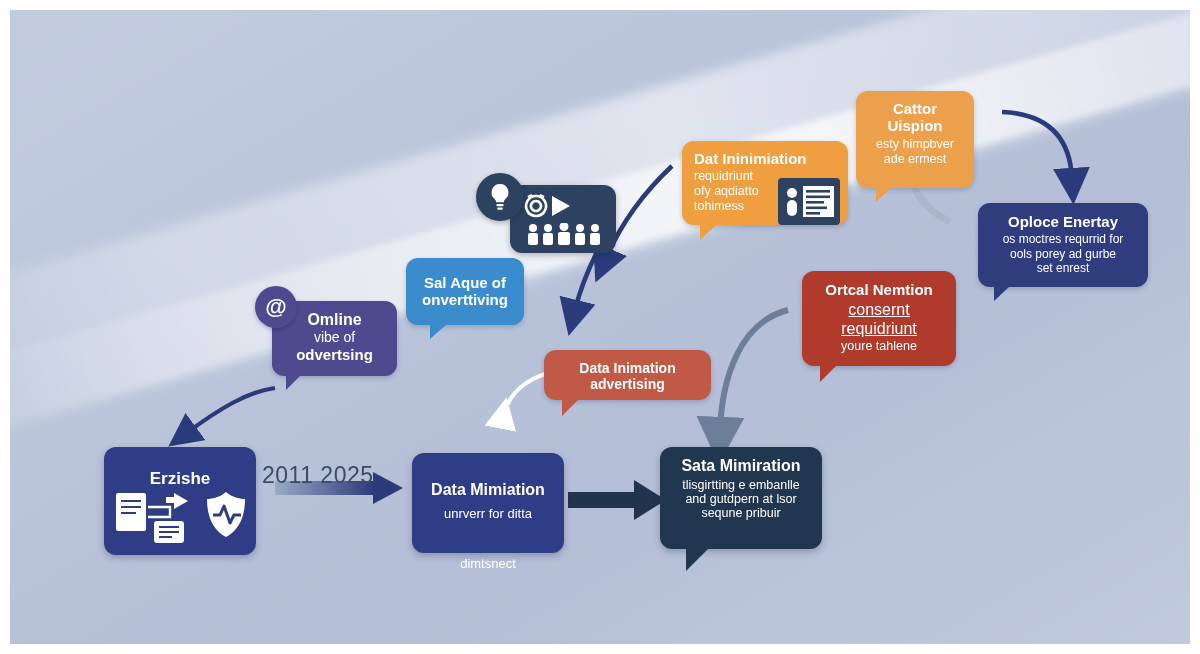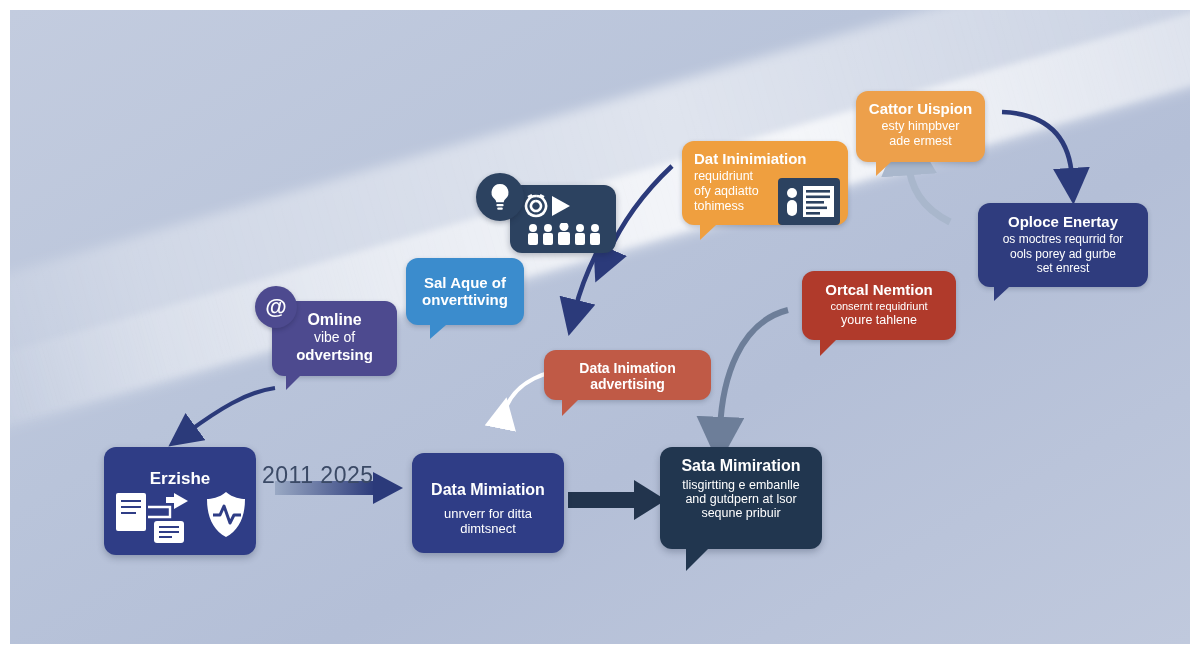--- a/index.html
+++ b/index.html
@@ -208,38 +208,38 @@
       <g fill="#2c4260">
         <rect x="28" y="12" width="24" height="2.6"></rect>
         <rect x="28" y="17.5" width="24" height="2.6"></rect>
         <rect x="28" y="23" width="18" height="2.6"></rect>
         <rect x="28" y="28.5" width="21" height="2.6"></rect>
         <rect x="28" y="34" width="14" height="2.6"></rect>
       </g>
     </svg>
   </div>
 
-  <div class="bubble" style="left:846px;top:81px;width:129px;background:#eda04b;font-size:13px;padding:9px 8px 13px 8px;">
+  <div class="bubble" style="left:846px;top:81px;width:118px;background:#eda04b;font-size:13px;padding:9px 8px 21px 8px;">
     <span class="ttl" style="font-size:15px;">Cattor Uispion</span>
     <span class="sub" style="font-size:12.5px;margin-top:2px;">esty himpbver</span>
     <span class="sub" style="font-size:12.5px;">ade ermest</span>
     <div class="tail" style="left:20px;bottom:-14px;border-width:14px 15px 0 0;border-color:#eda04b transparent transparent transparent;"></div>
   </div>
 
   <div class="bubble" style="left:968px;top:193px;width:170px;background:#2f3c7e;font-size:12.5px;padding:10px 10px 12px 10px;">
     <span class="ttl" style="font-size:15px;">Oploce Enertay</span>
     <span class="sub" style="font-size:12px;margin-top:2px;">os moctres requrrid for</span>
     <span class="sub" style="font-size:12px;">ools porey ad gurbe</span>
     <span class="sub" style="font-size:12px;">set enrest</span>
     <div class="tail" style="left:16px;bottom:-14px;border-width:14px 15px 0 0;border-color:#2f3c7e transparent transparent transparent;"></div>
   </div>
 
   <div class="bubble" style="left:792px;top:261px;width:154px;background:#b03a2b;font-size:12.5px;padding:10px 8px 12px 8px;">
     <span class="ttl" style="font-size:15px;">Ortcal Nemtion</span>
-    <span class="sub" style="font-size:11px;margin-top:2px;">consernt requidriunt</span>
+    <span class="sub" style="font-size:16px;margin-top:2px;text-decoration:underline;">consernt requidriunt</span>
     <span class="sub" style="font-size:12.5px;">youre tahlene</span>
     <div class="tail" style="left:18px;bottom:-16px;border-width:16px 16px 0 0;border-color:#b03a2b transparent transparent transparent;"></div>
   </div>
 
   <div class="bubble" style="left:534px;top:340px;width:167px;background:#c05a46;font-size:14px;padding:10px 8px 8px 8px;">
     <span class="ttl" style="font-size:14px;">Data Inimation</span>
     <span class="ttl" style="font-size:14px;">advertising</span>
     <div class="tail" style="left:18px;bottom:-16px;border-width:16px 16px 0 0;border-color:#c05a46 transparent transparent transparent;"></div>
   </div>
 
@@ -266,21 +266,21 @@
     </svg>
     <svg width="52" height="52" viewBox="0 0 52 52" style="position:absolute;left:96px;top:42px;">
       <path d="M26,3 C33,9 41,10 45,10 c0,18 -6,31 -19,38 C13,41 7,28 7,10 c4,0 12,-1 19,-7 z" fill="#fff"></path>
       <path d="M13,26 h7 l4,-9 l6,17 l4,-8 h7" fill="none" stroke="#2f3d86" stroke-width="3" stroke-linejoin="round"></path>
     </svg>
   </div>
 
   <div class="flowbox" style="left:402px;top:443px;width:152px;height:100px;background:#2f3d86;padding-top:28px;box-sizing:border-box;">
     <div style="font-size:16px;font-weight:bold;">Data Mimiation</div>
     <div style="font-size:13px;margin-top:7px;">unrverr for ditta</div>
-    <div style="font-size:13px;">dimtsnect</div>
+    <div style="font-size:13px;margin-top:35px;">dimtsnect</div>
   </div>
 
   <div class="flowbox" style="left:650px;top:437px;width:162px;height:102px;background:#21364f;padding-top:10px;box-sizing:border-box;">
     <div style="font-size:16px;font-weight:bold;">Sata Mimiration</div>
     <div style="font-size:12.5px;margin-top:3px;">tlisgirtting e embanlle</div>
     <div style="font-size:12.5px;">and gutdpern at lsor</div>
     <div style="font-size:12.5px;">sequne pribuir</div>
     <div class="tail" style="left:26px;bottom:-22px;border-width:22px 22px 0 0;border-color:#21364f transparent transparent transparent;"></div>
   </div>
 

